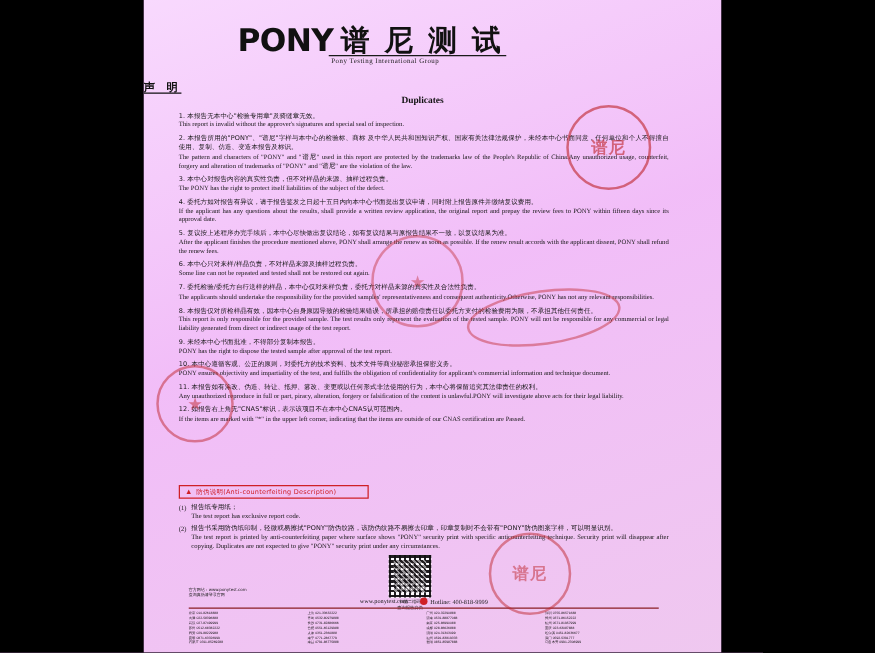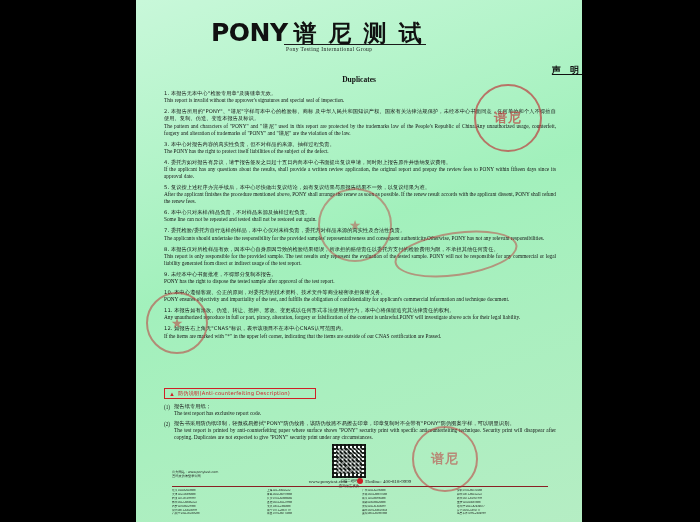--- a/index.html
+++ b/index.html
@@ -14,26 +14,27 @@
     font-family: "Liberation Sans", sans-serif;
   }
   #root {
     position: relative;
     width: 700px;
     height: 522px;
     background: #000000;
   }
   .page {
     position: absolute;
-    left: 136px;
+    left: 115px;
     top: 0px;
     width: 446px;
     height: 522px;
-    background: #86efac;
+    background: #f0abfc;
     overflow: hidden;
+    padding-left: 16px;
   }
   .page::before {
     
     content: "";
     position: absolute;
     inset: 0;
     background: linear-gradient(160deg, rgba(255,255,255,0.55) 0%, rgba(246,244,236,0.25) 45%, rgba(238,235,224,0.45) 100%);
     pointer-events: none;
   }
 
@@ -84,21 +85,21 @@
     width: 142px;
     height: 1px;
     background: #1a1a1a;
   }
 
   
   .title-cn {
     position: absolute;
     left: 0; top: 64px;
     width: 446px;
-    text-align: right;
+    text-align: left;
     font-family: "DejaVu Sans", sans-serif;
     font-weight: bold;
     font-size: 9px;
     letter-spacing: 3px;
     color: #111;
     text-decoration: underline;
   }
   .title-en {
     position: absolute;
     left: 0; top: 75px;

